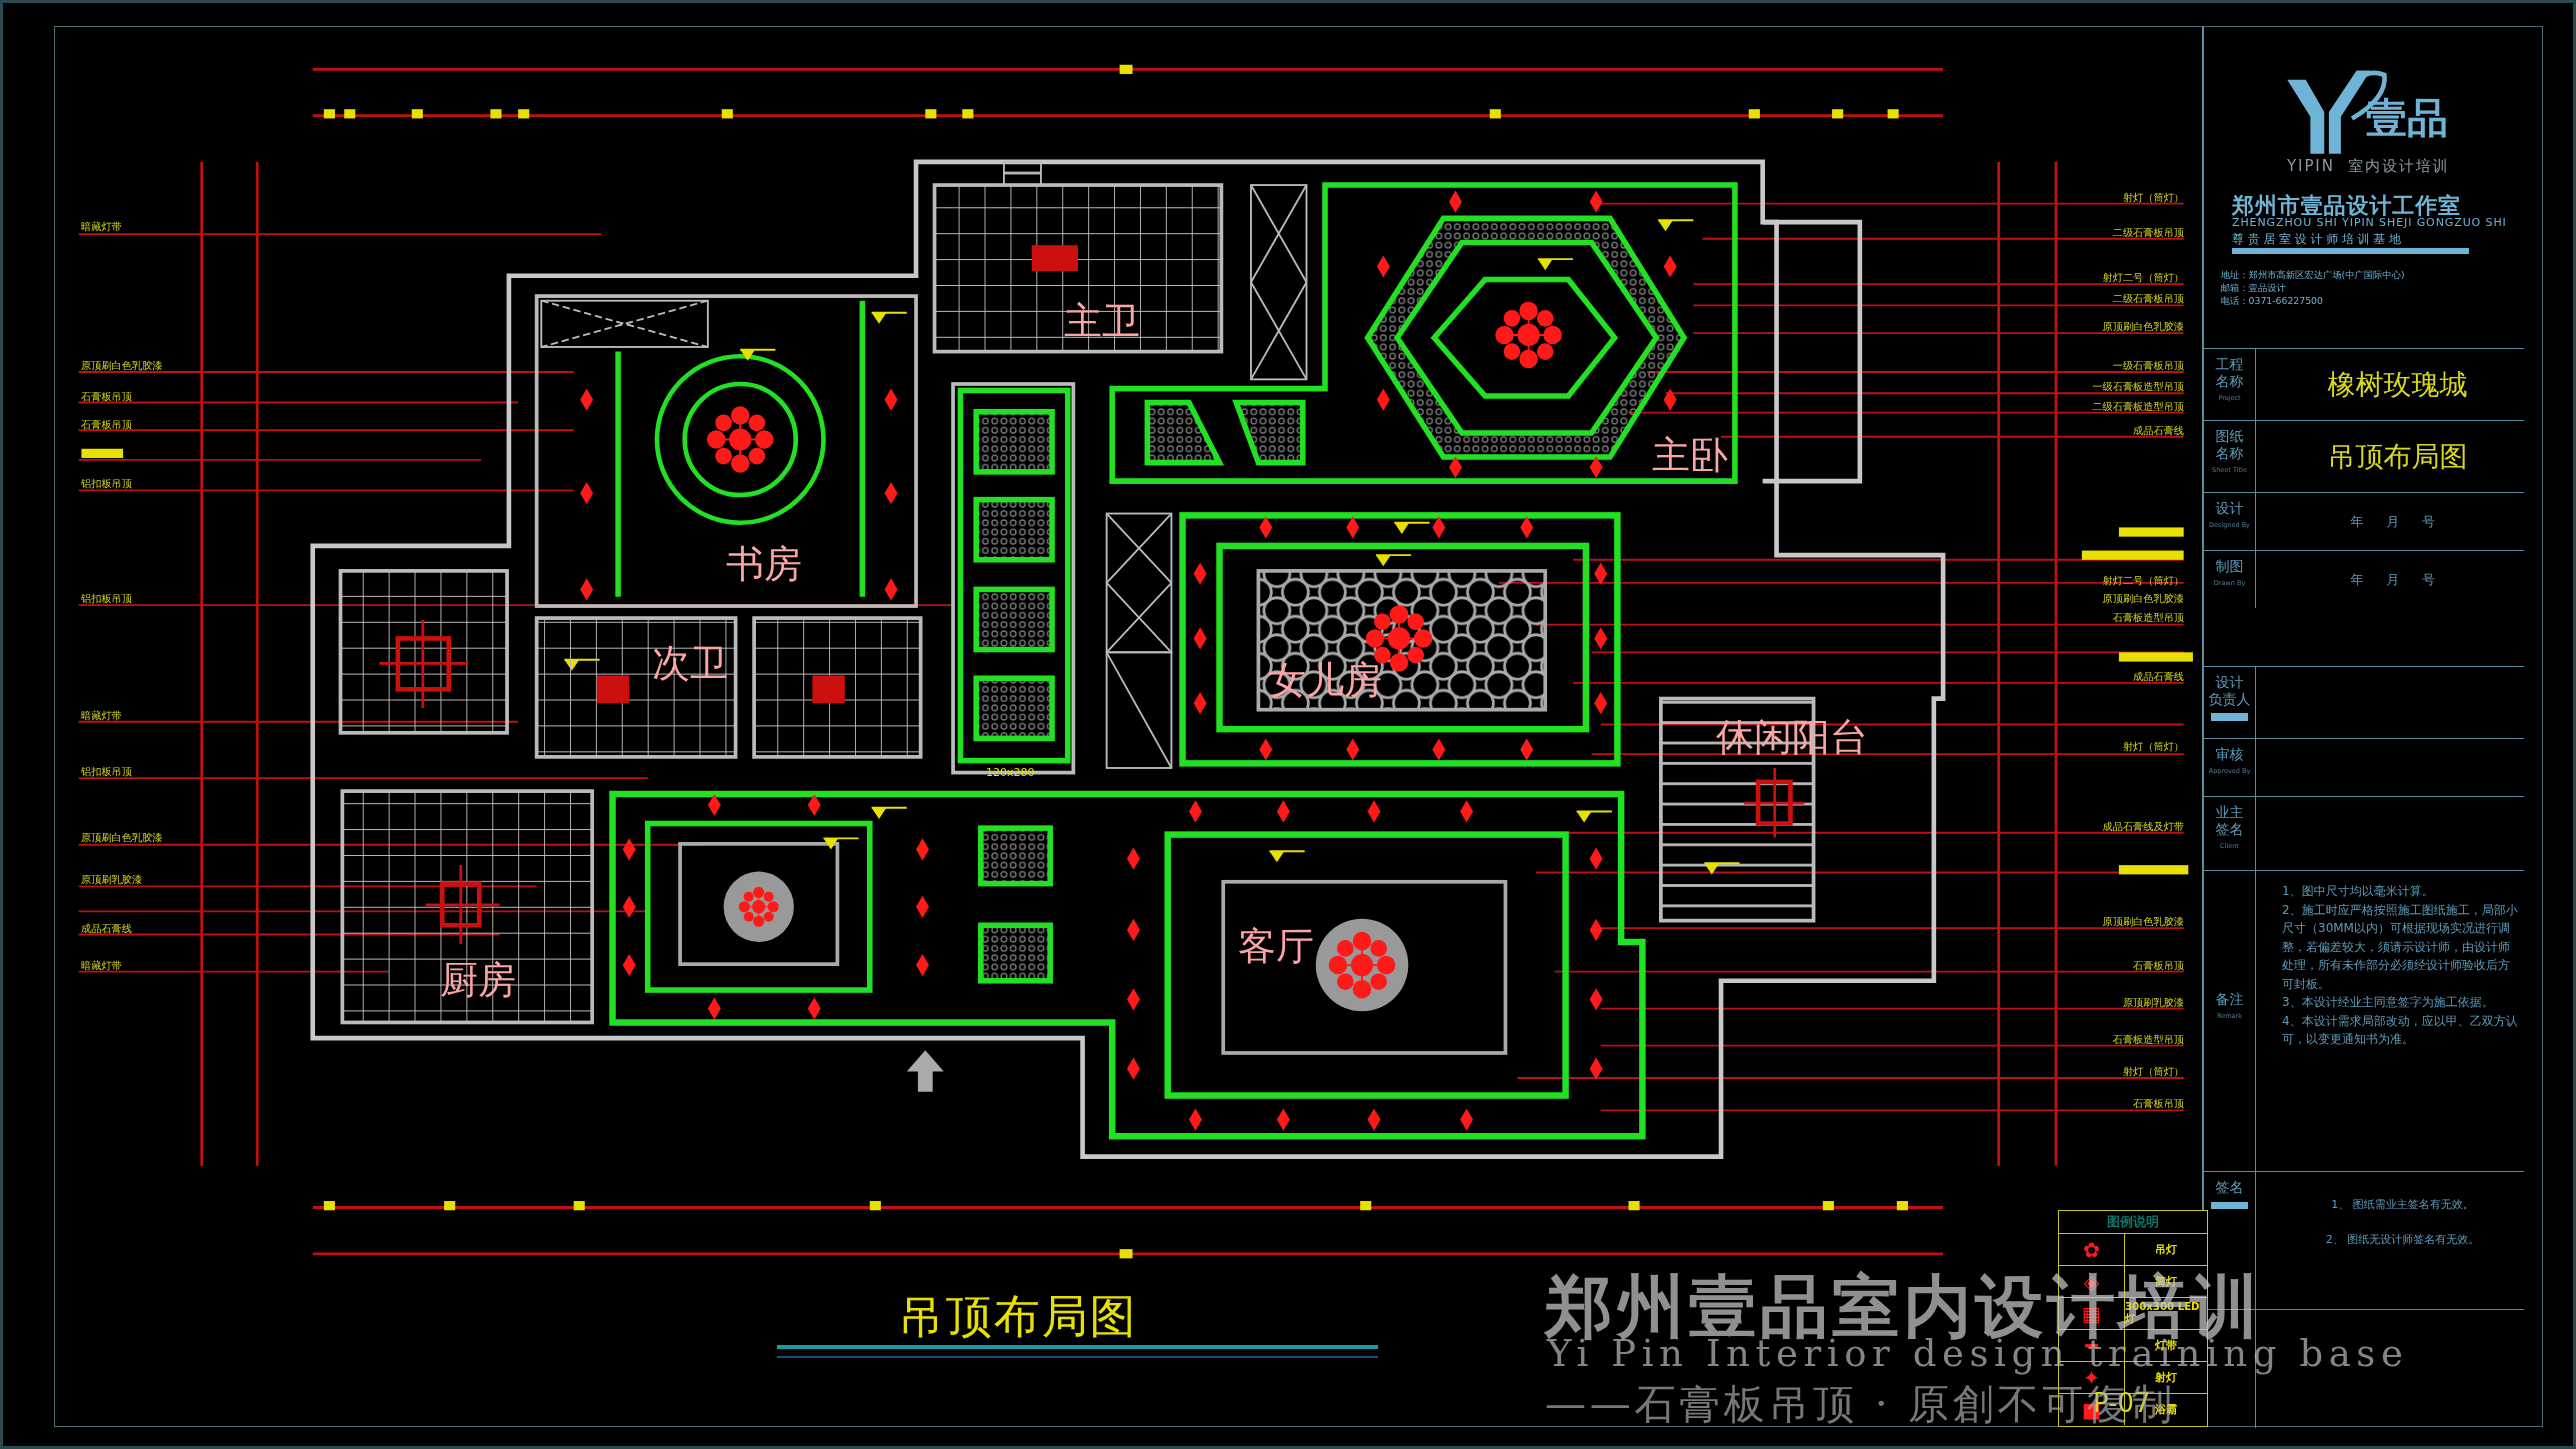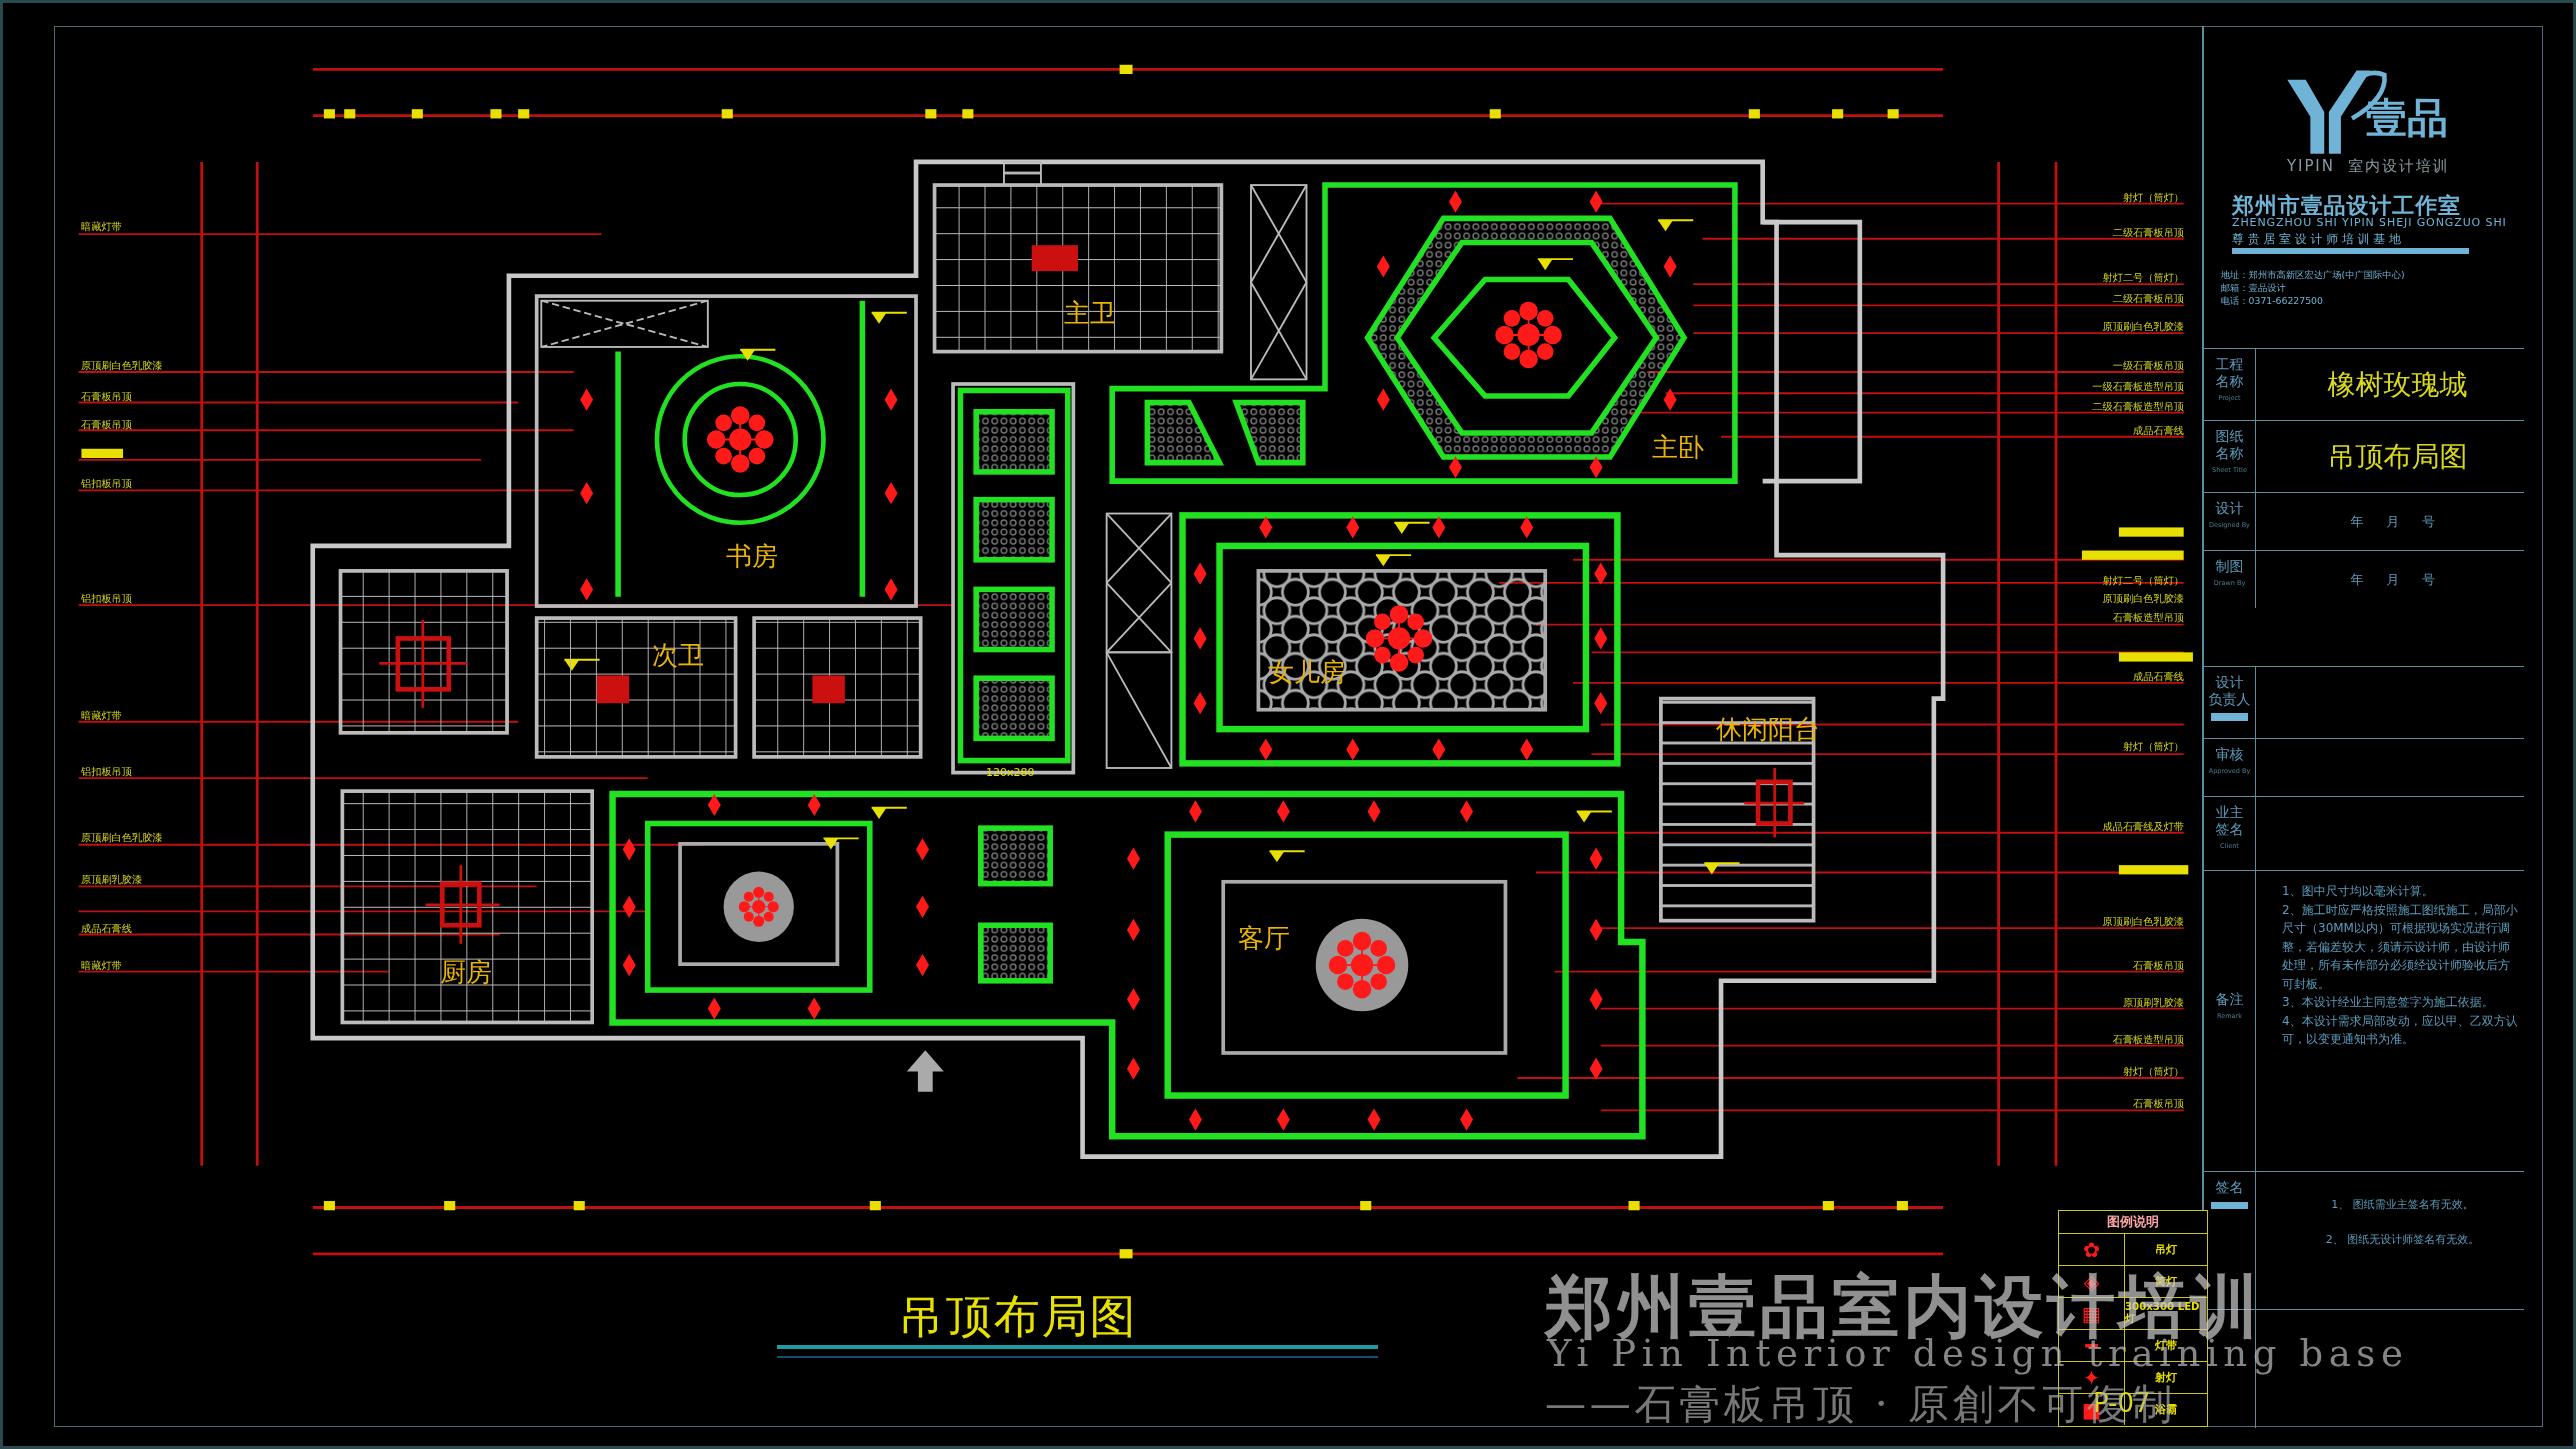--- a/index.html
+++ b/index.html
@@ -1,39 +1,39 @@
 <!DOCTYPE html>
 <html style="font-size:15px"><head>
 <meta charset="utf-8">
 <style>
   html, body { margin:0; padding:0; background:#000; }
   body { width:2576px; height:1449px; position:relative; overflow:hidden; font-family:"DejaVu Sans", sans-serif; }
   .frame-outer { position:absolute; left:0; top:0; width:2576px; height:1449px; box-sizing:border-box; border:3.7px solid #2a4a50; }
   .frame-inner { position:absolute; left:54px; top:26px; width:2489px; height:1401px; box-sizing:border-box; border:1.9px solid #4f6a72; }
   svg.plan { position:absolute; left:0; top:0; }
-  .room-label { position:absolute; color:#eab308; font-size:26px; white-space:nowrap; }
+  .room-label { position:absolute; color:#fca5a5; font-size:38px; white-space:nowrap; }
   .tb { position:absolute; left:2202px; top:26px; width:341px; height:1401px; border-left:2.8px solid #5d8ea0; }
   .tb-logo { position:absolute; left:74px; top:35px; width:185px; height:102px; }
   .tb-brand { position:absolute; left:162px; top:65px; color:#6fb4d6; font-size:41px; font-weight:bold; }
   .tb-yipin { position:absolute; left:83px; top:131px; color:#8a9aa2; font-size:15px; letter-spacing:1.9px; }
   .tb-studio { position:absolute; left:28px; top:165px; color:#6fb4d6; font-size:22px; font-weight:bold; letter-spacing:0.9px; }
   .tb-studio-en { position:absolute; left:28px; top:190px; color:#6fb4d6; font-size:11px; letter-spacing:0.9px; }
   .tb-tag { position:absolute; left:28px; top:205px; color:#6fb4d6; font-size:12px; letter-spacing:3.7px; }
   .tb-tagbar { position:absolute; left:28px; top:222px; width:237px; height:5.6px; background:#6fb4d6; }
   .tb-addr { position:absolute; left:16.7px; top:242px; color:#6fb4d6; font-size:9.3px; line-height:13px; width:305px; }
   .tb-row { position:absolute; left:0; width:320px; border-top:1.9px solid #5d8ea0; }
   .tb-cell-label { position:absolute; left:0; top:0; width:52px; height:100%; border-right:1.9px solid #5d8ea0; box-sizing:border-box; color:#5d9cbc; font-size:14px; text-align:center; padding-top:7.4px; line-height:16.7px; }
   .tb-cell-label .en { display:block; font-size:6.5px; color:#4f7e94; }
   .tb-cell-val { position:absolute; left:67px; right:0; top:0; height:100%; display:flex; align-items:center; justify-content:center; color:#d8d820; font-size:28px; }
   .tb-cell-val.small { font-size:13px; color:#5d9cbc; letter-spacing:9.3px; }
   .tb-bar { display:block; margin:5.6px auto 0; width:37px; height:7.4px; background:#6fb4d6; }
   .tb-notes { position:absolute; left:78px; top:11px; width:237px; color:#5d9cbc; font-size:12px; line-height:18.5px; }
   .tb-sign { position:absolute; left:78px; top:15px; width:241px; color:#5d9cbc; font-size:11px; line-height:35px;text-align:center; }
   .legend { position:absolute; left:2058px; top:1210px; width:148px; height:215px; border:1.9px solid #c8c820; background:#000; }
-  .legend-title { height:22px; border-bottom:1.9px solid #c8c820; color:#fca5a5; font-size:13px; text-align:center; line-height:22px; font-weight:bold; }
+  .legend-title { height:22px; border-bottom:1.9px solid #c8c820; color:#0f766e; font-size:13px; text-align:center; line-height:22px; font-weight:bold; }
   .legend-row { display:flex; height:31px; border-bottom:1.9px solid #c8c820; }
   .legend-row:last-child { border-bottom:none; }
   .legend-sym { width:65px; border-right:1.9px solid #c8c820; display:flex; align-items:center; justify-content:center; color:#ff1a1a; font-size:20.4px; }
   .legend-name { flex:1; display:flex; align-items:center; justify-content:center; color:#e8e000; font-size:11px; font-weight:bold; }
   .sheet-no { position:absolute; left:2093px; top:1388px; color:#d8d820; font-size:26px; }
   .drawing-title { position:absolute; left:898px; top:1286px; color:#e8e000; font-size:46px; letter-spacing:1.9px; }
   .title-line1 { position:absolute; left:777px; top:1345px; width:601px; height:3.7px; background:#1e9aa0; }
   .title-line2 { position:absolute; left:777px; top:1356px; width:601px; height:1.9px; background:#1a4c7a; }
   .wm-cn { position:absolute; left:1545px; top:1262px; color:rgba(200,200,200,0.72); font-family:"DejaVu Serif", serif; font-size:68px; font-weight:bold; letter-spacing:3.7px; white-space:nowrap; }
   .wm-en { position:absolute; left:1547px; top:1332px; color:rgba(190,190,190,0.7); font-family:"DejaVu Serif", serif; font-size:37px; letter-spacing:5.6px; white-space:nowrap; }

